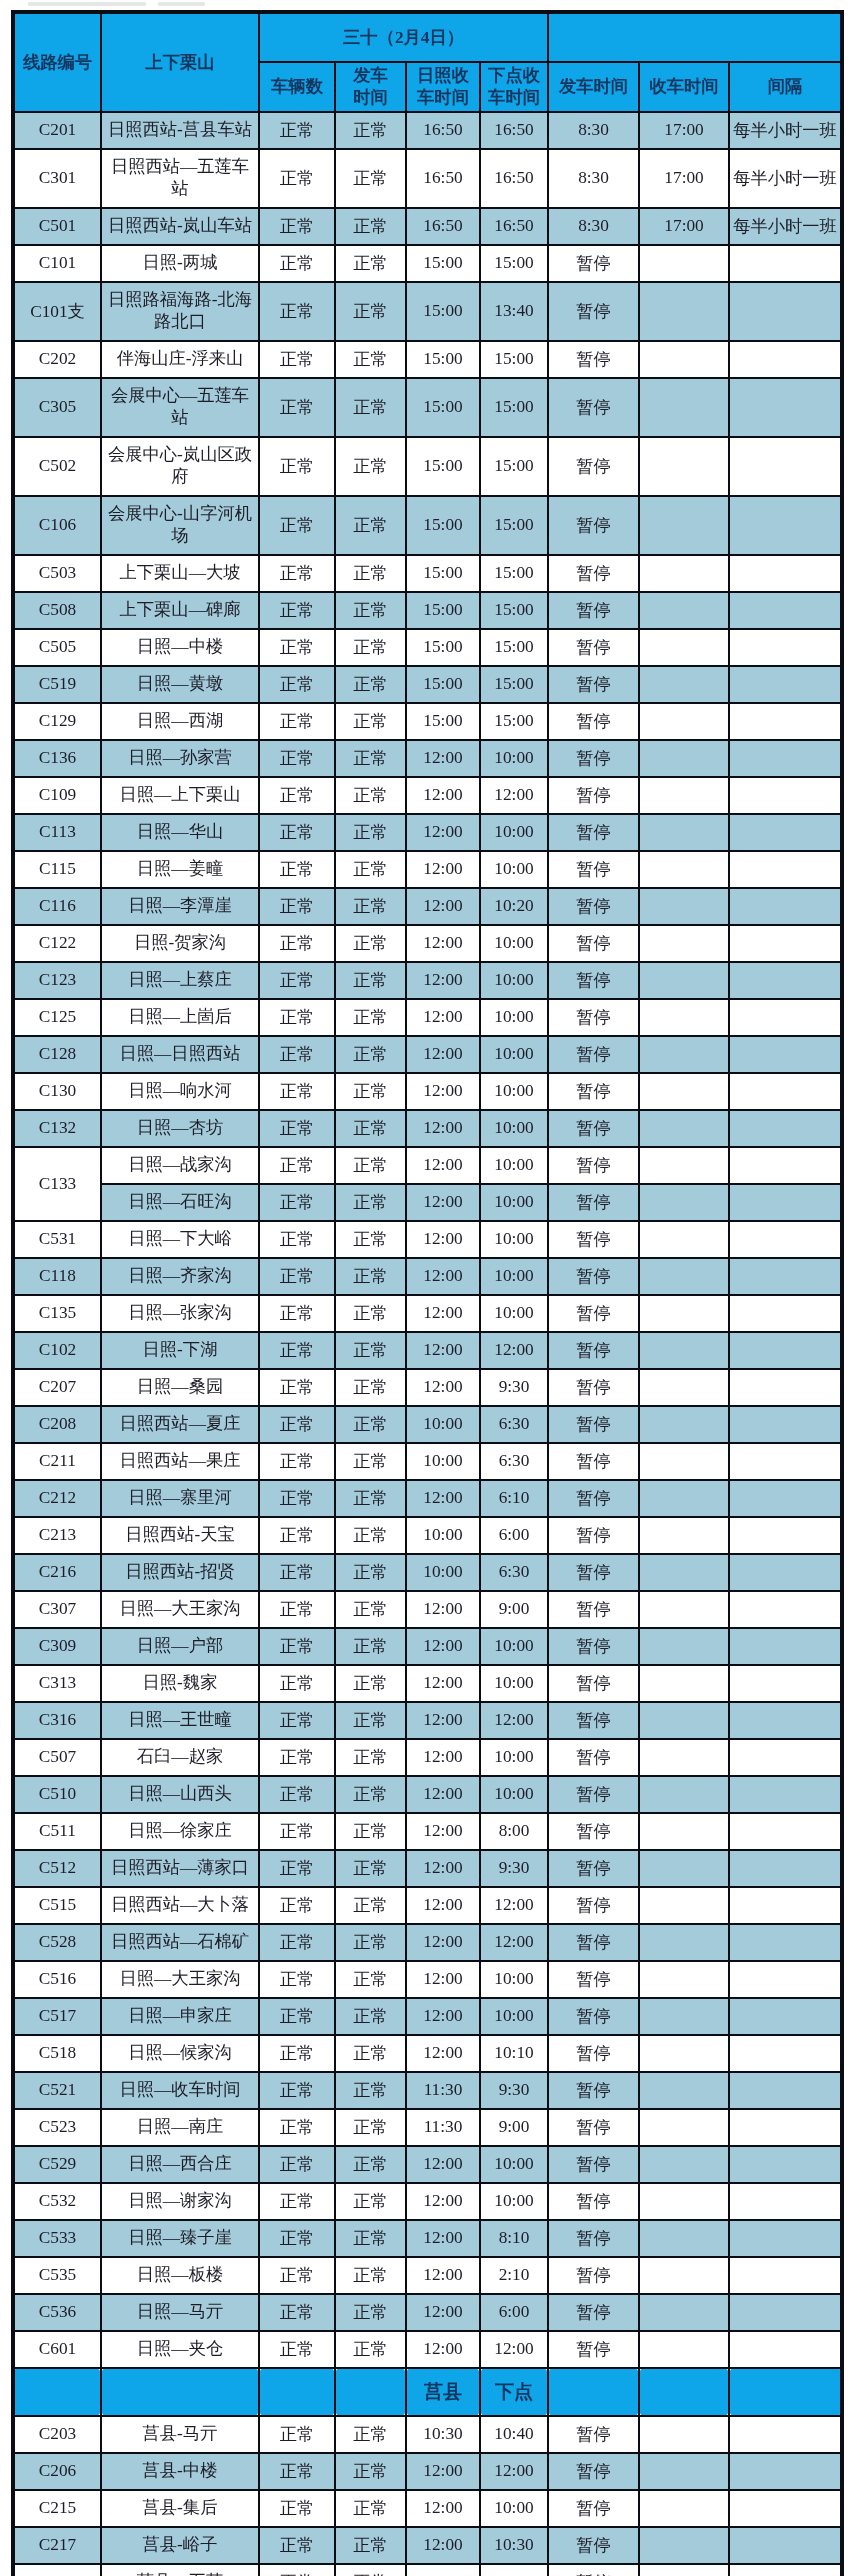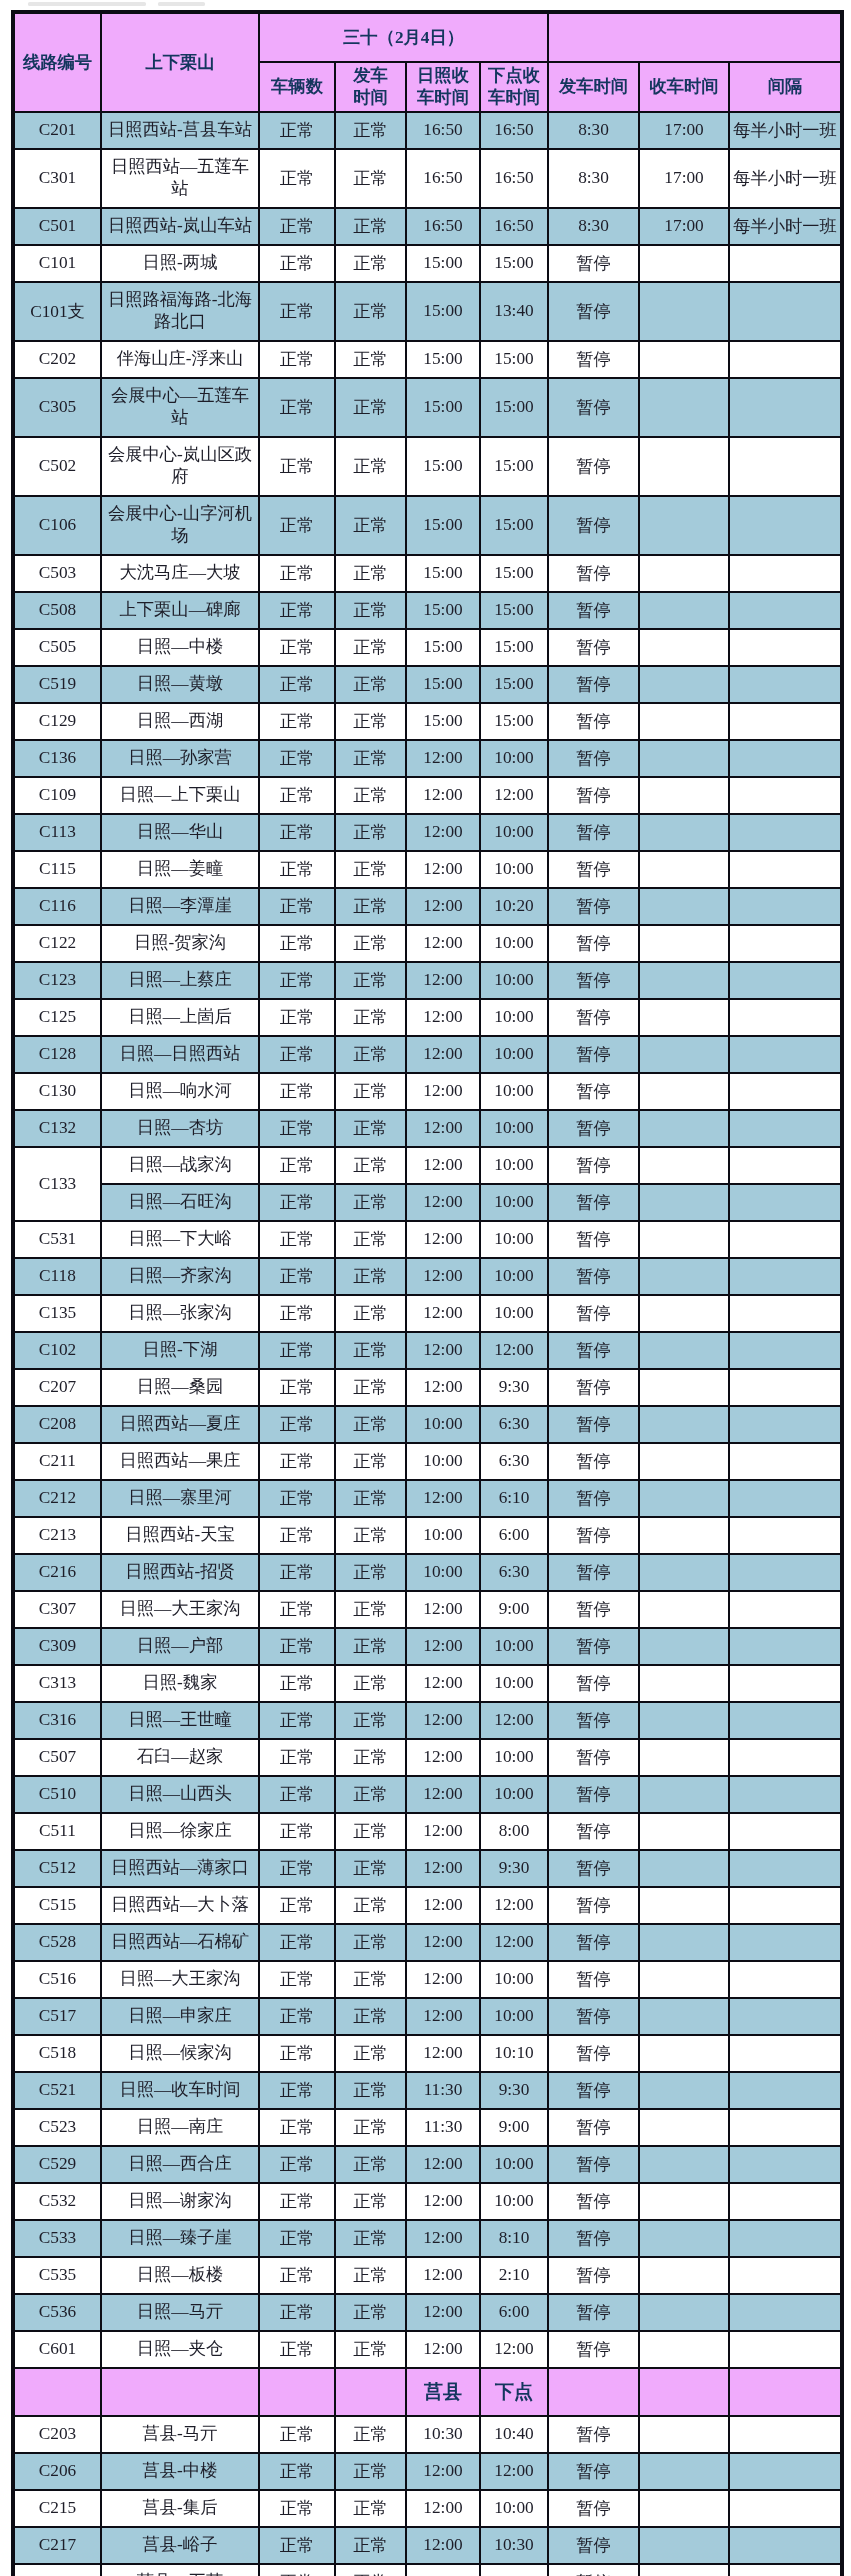--- a/index.html
+++ b/index.html
@@ -7,28 +7,28 @@
        font-family:"Liberation Serif","DejaVu Serif",serif;}
   .artifact{position:absolute;background:#d9d9d9;opacity:.65;border-radius:1.6px;}
   #a1{left:28px;top:1.6px;width:118px;height:4px;}
   #a2{left:158px;top:1.6px;width:47px;height:4px;}
   #a3{left:22px;top:2564px;width:46px;height:5.5px;background:#e6e6e6;}
   table{border-collapse:collapse;table-layout:fixed;
         position:absolute;left:11px;top:9.5px;width:828px;}
   td,th{border:2.4px solid #0c0c14;text-align:center;vertical-align:middle;
         padding:0 1.6px;overflow:hidden;color:#1d1d28;font-size:17.3px;font-weight:normal;}
   table{border:4px solid #0c0c14;}
-  .blue{background:#f0abfc;color:#14365e;font-weight:bold;}
+  .blue{background:#0ea5e9;color:#14365e;font-weight:bold;}
   .bgc{background:#A4CBDA;}
   .bgw{background:#ffffff;}
   .hdr1{height:50px;font-size:20.5px;}
   .hdr2{height:50px;font-size:18px;line-height:1.25;}
   tr.r  td{height:35px;}
   tr.tall td{height:57px;}
-  tr.sep td{height:46px;font-size:19px;}
+  tr.sep td{height:46px;font-size:19px;border-radius:6px;}
   .pre{white-space:pre-line;line-height:1.25;}
 </style>
 </head>
 <body>
 
 <div class="artifact" id="a1"></div>
 <div class="artifact" id="a2"></div>
 <div class="artifact" id="a3"></div>
 
 <table>
@@ -163,21 +163,21 @@
         <td class="bgc">正常</td>
         <td class="bgc">正常</td>
         <td class="bgc">15:00</td>
         <td class="bgc">15:00</td>
         <td class="bgc">暂停</td>
         <td class="bgc"></td>
         <td class="bgc"></td>
       </tr>
       <tr class="r">
         <td class="bgw">C503</td>
-        <td class="bgw pre">大沈马庄—大坡</td>
+        <td class="bgw pre">上下栗山—大坡</td>
         <td class="bgw">正常</td>
         <td class="bgw">正常</td>
         <td class="bgw">15:00</td>
         <td class="bgw">15:00</td>
         <td class="bgw">暂停</td>
         <td class="bgw"></td>
         <td class="bgw"></td>
       </tr>
       <tr class="r">
         <td class="bgc">C508</td>

